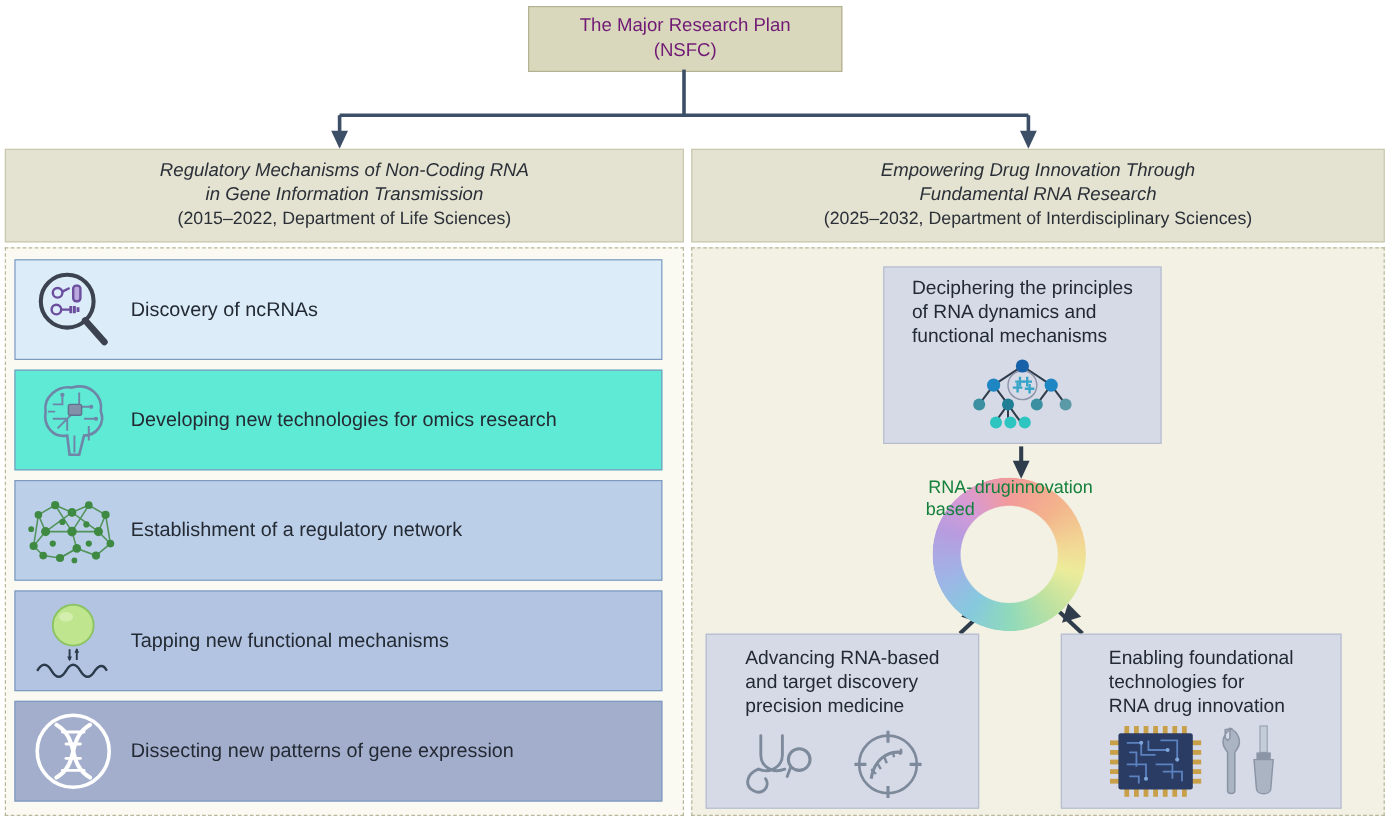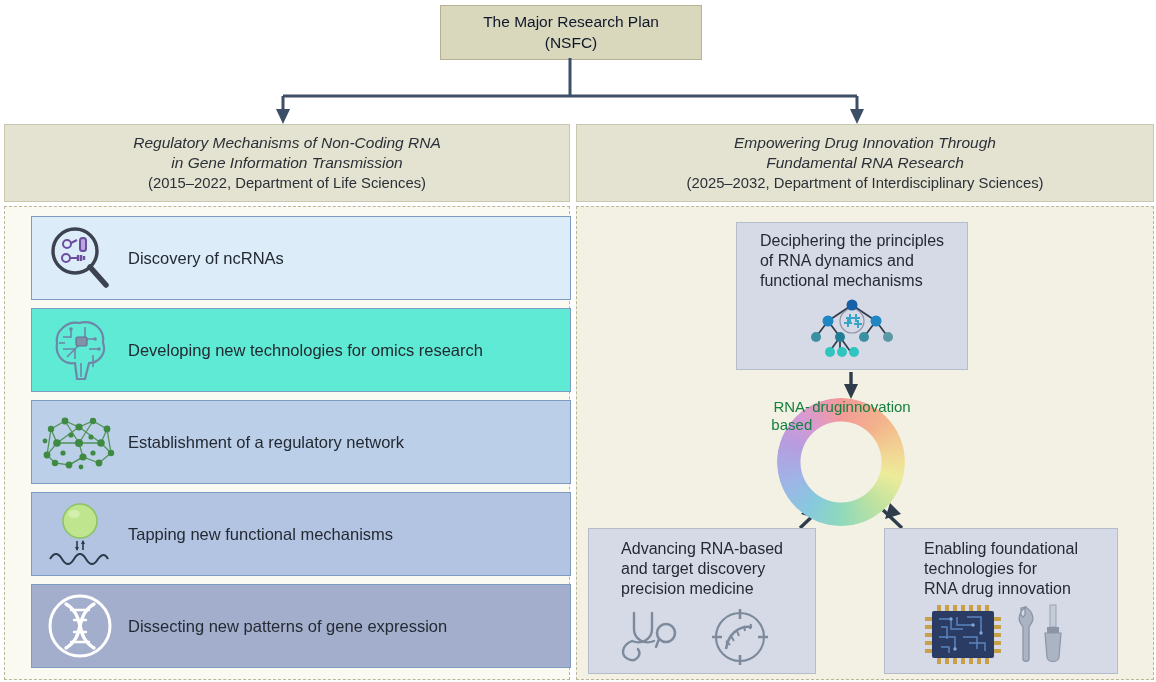--- a/index.html
+++ b/index.html
@@ -11,21 +11,21 @@
     overflow:hidden;
     position:relative;
   }
   #root{position:absolute;inset:0;}
 
   
   .title-box{
     position:absolute;left:440px;top:5px;width:260px;height:53px;
     background:#d9d7bc;border:1px solid #b4b293;
     display:flex;flex-direction:column;align-items:center;justify-content:center;
-    font-size:15.5px;line-height:1.32;text-align:center;color:#0f172a;
+    font-size:15.5px;line-height:1.32;text-align:center;color:#701a75;
   }
 
   
   .conn{position:absolute;left:0;top:0;width:1156px;height:682px;pointer-events:none;}
 
   
   .col-head{
     position:absolute;height:76px;
     background:#e4e2d0;border:1px solid #c9c7ae;
     display:flex;flex-direction:column;align-items:center;justify-content:center;
@@ -40,21 +40,20 @@
   .panel{position:absolute;border:1px dashed #b9b69a;}
   .panel.left{left:4px;top:206px;width:564px;height:472px;background:#faf9f2;}
   .panel.right{left:576px;top:206px;width:576px;height:472px;background:#f2f1e4;}
 
   
   .row{
     position:absolute;left:12px;width:540px;height:84px;
     border:1px solid #7d9bc0;
     display:flex;align-items:center;
     box-sizing:border-box;
-    margin-left:19px;
   }
   .row .ic{width:96px;flex:0 0 96px;display:flex;align-items:center;justify-content:center;}
   .row .lbl{font-size:16.5px;color:#232a33;}
   #row0{top:216px;background:#dcecf8;}
   #row1{top:308px;background:#c6d5ea;}
   #row2{top:400px;background:#bccfe8;}
   #row3{top:492px;background:#b3c4e2;}
   #row4{top:584px;background:#a3aecd;}
 
   

